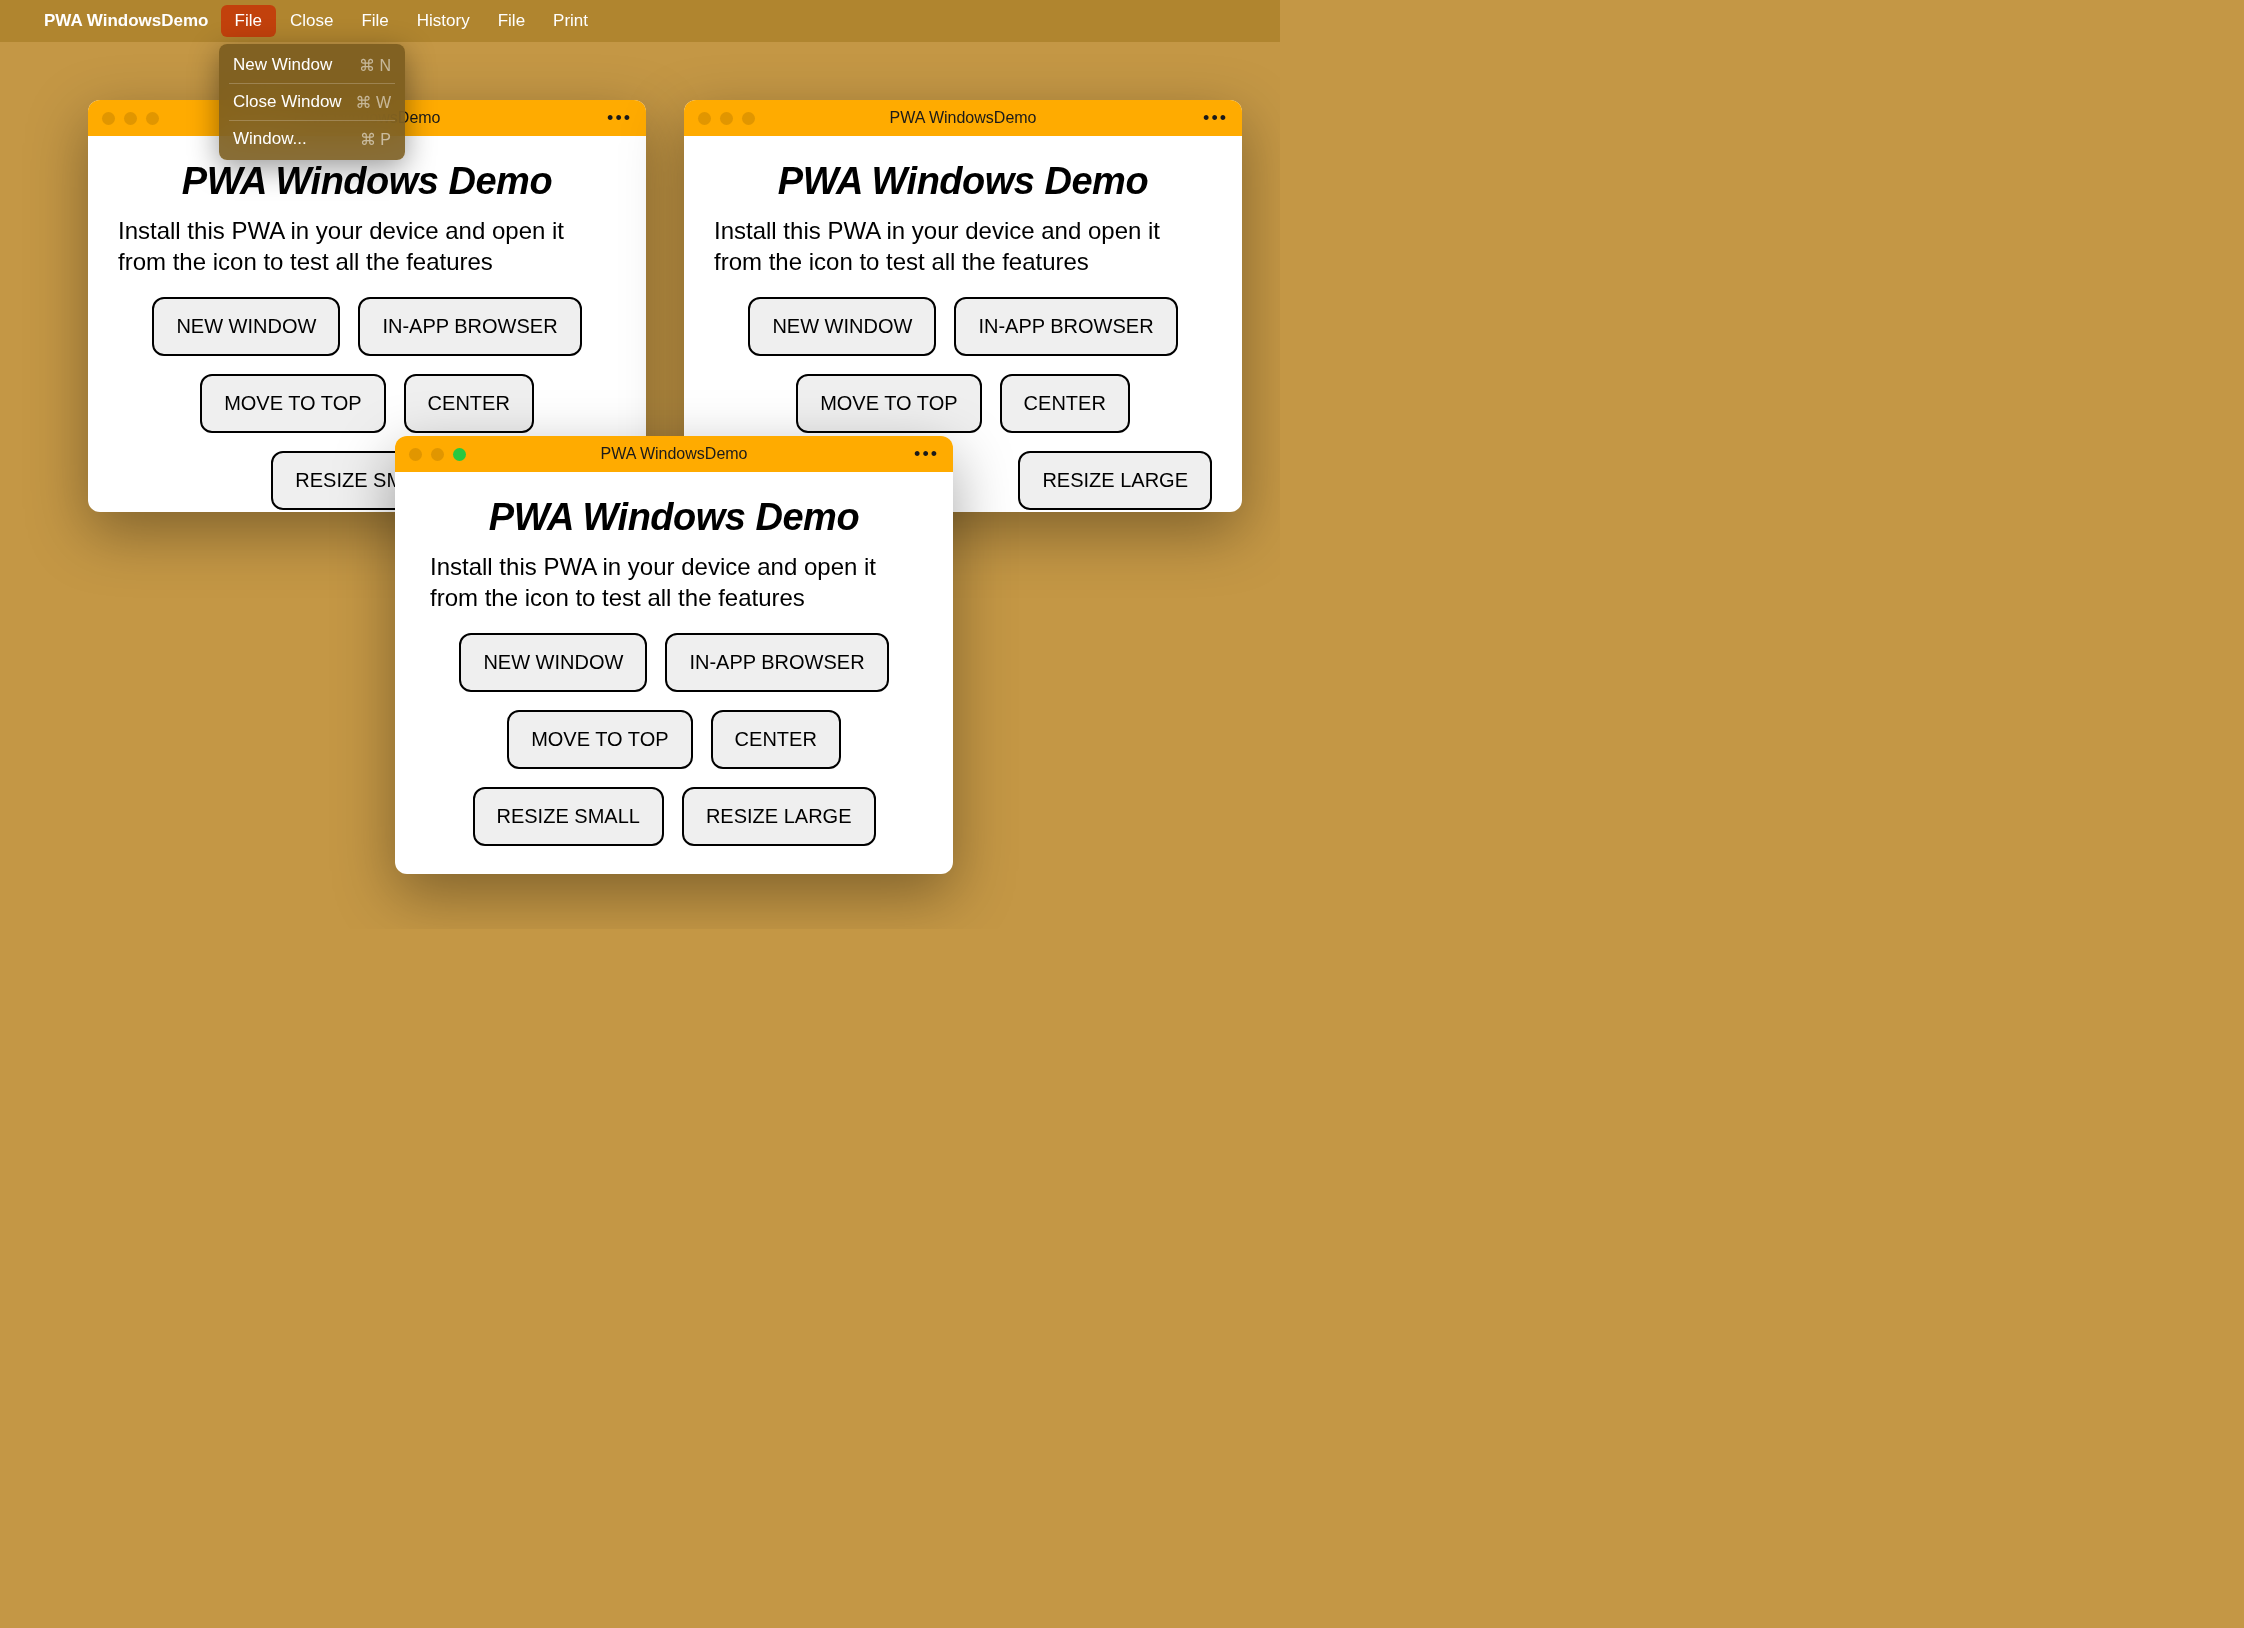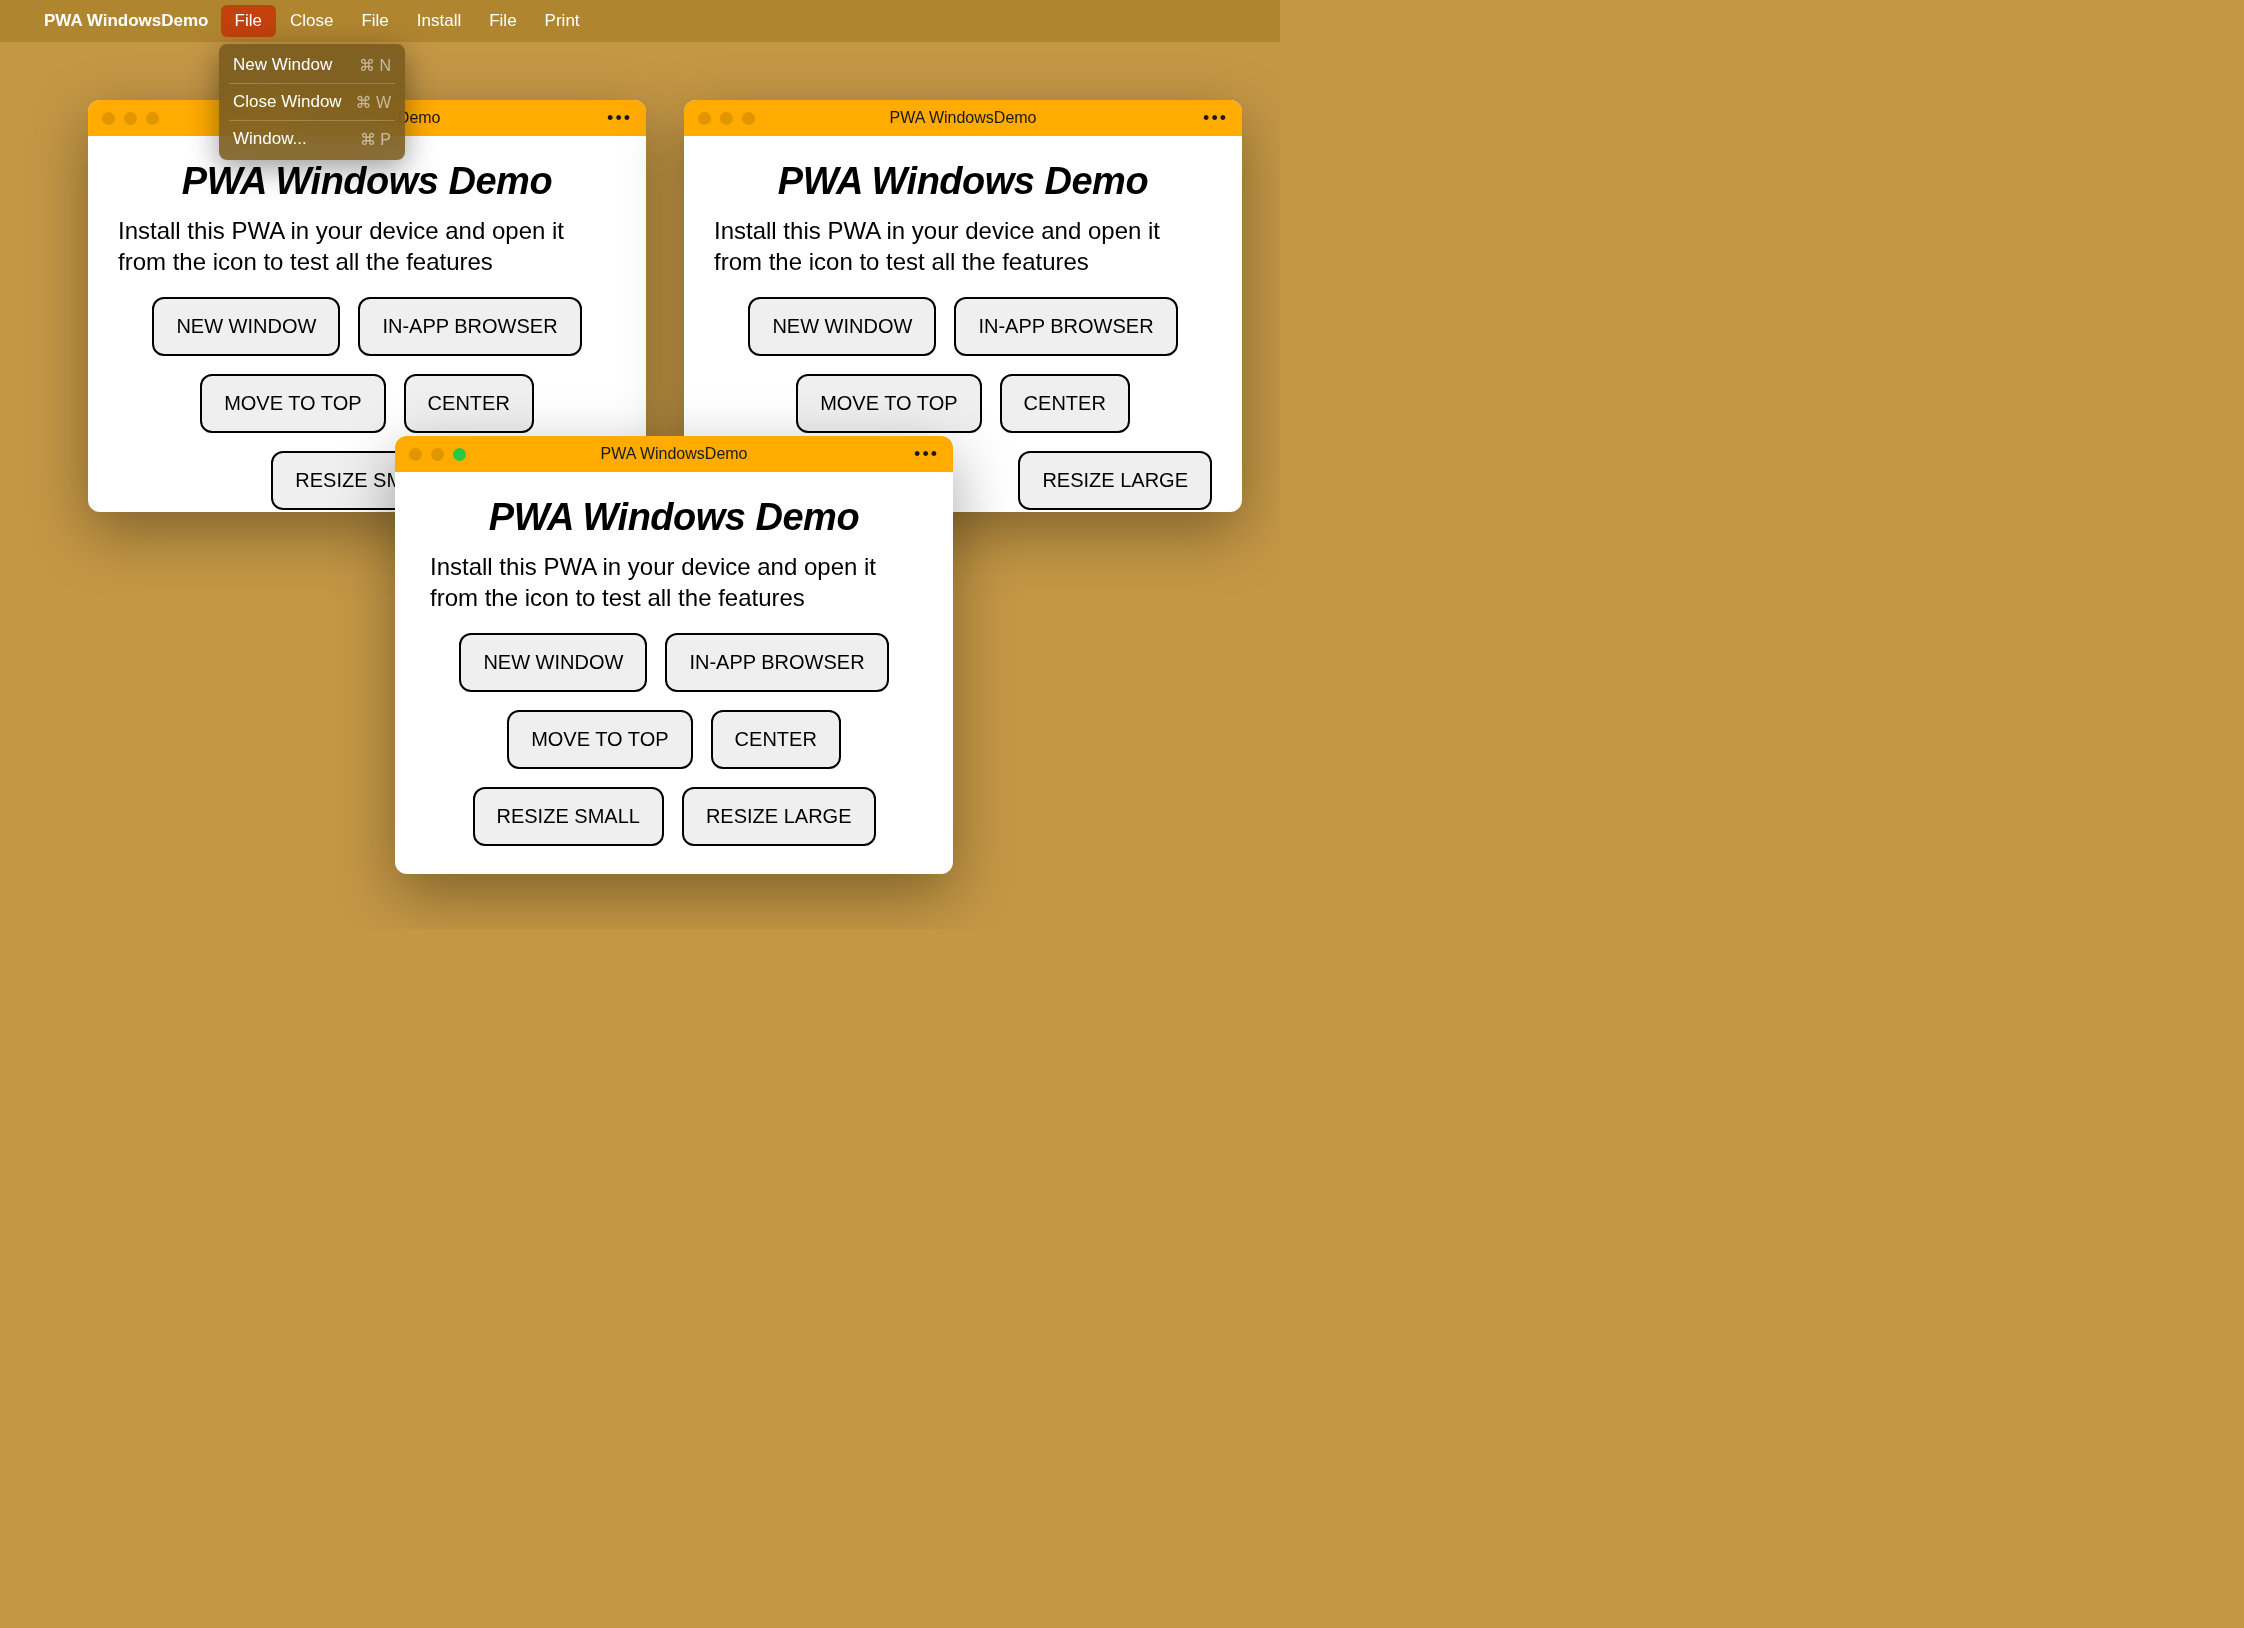--- a/index.html
+++ b/index.html
@@ -212,21 +212,21 @@
   </style>
 </head>
 <body>
 
 <div class="menubar">
   <span class="apple-logo"></span>
   <span class="app-name">PWA WindowsDemo</span>
   <span class="menu-item active">File</span>
   <span class="menu-item">Close</span>
   <span class="menu-item">File</span>
-  <span class="menu-item">Install</span>
+  <span class="menu-item">History</span>
   <span class="menu-item">File</span>
   <span class="menu-item">Print</span>
 </div>
 
 <div class="dropdown">
   <div class="dropdown-item">
     <span>New Window</span>
     <span class="dropdown-shortcut">⌘ N</span>
   </div>
   <div class="dropdown-separator"></div>

